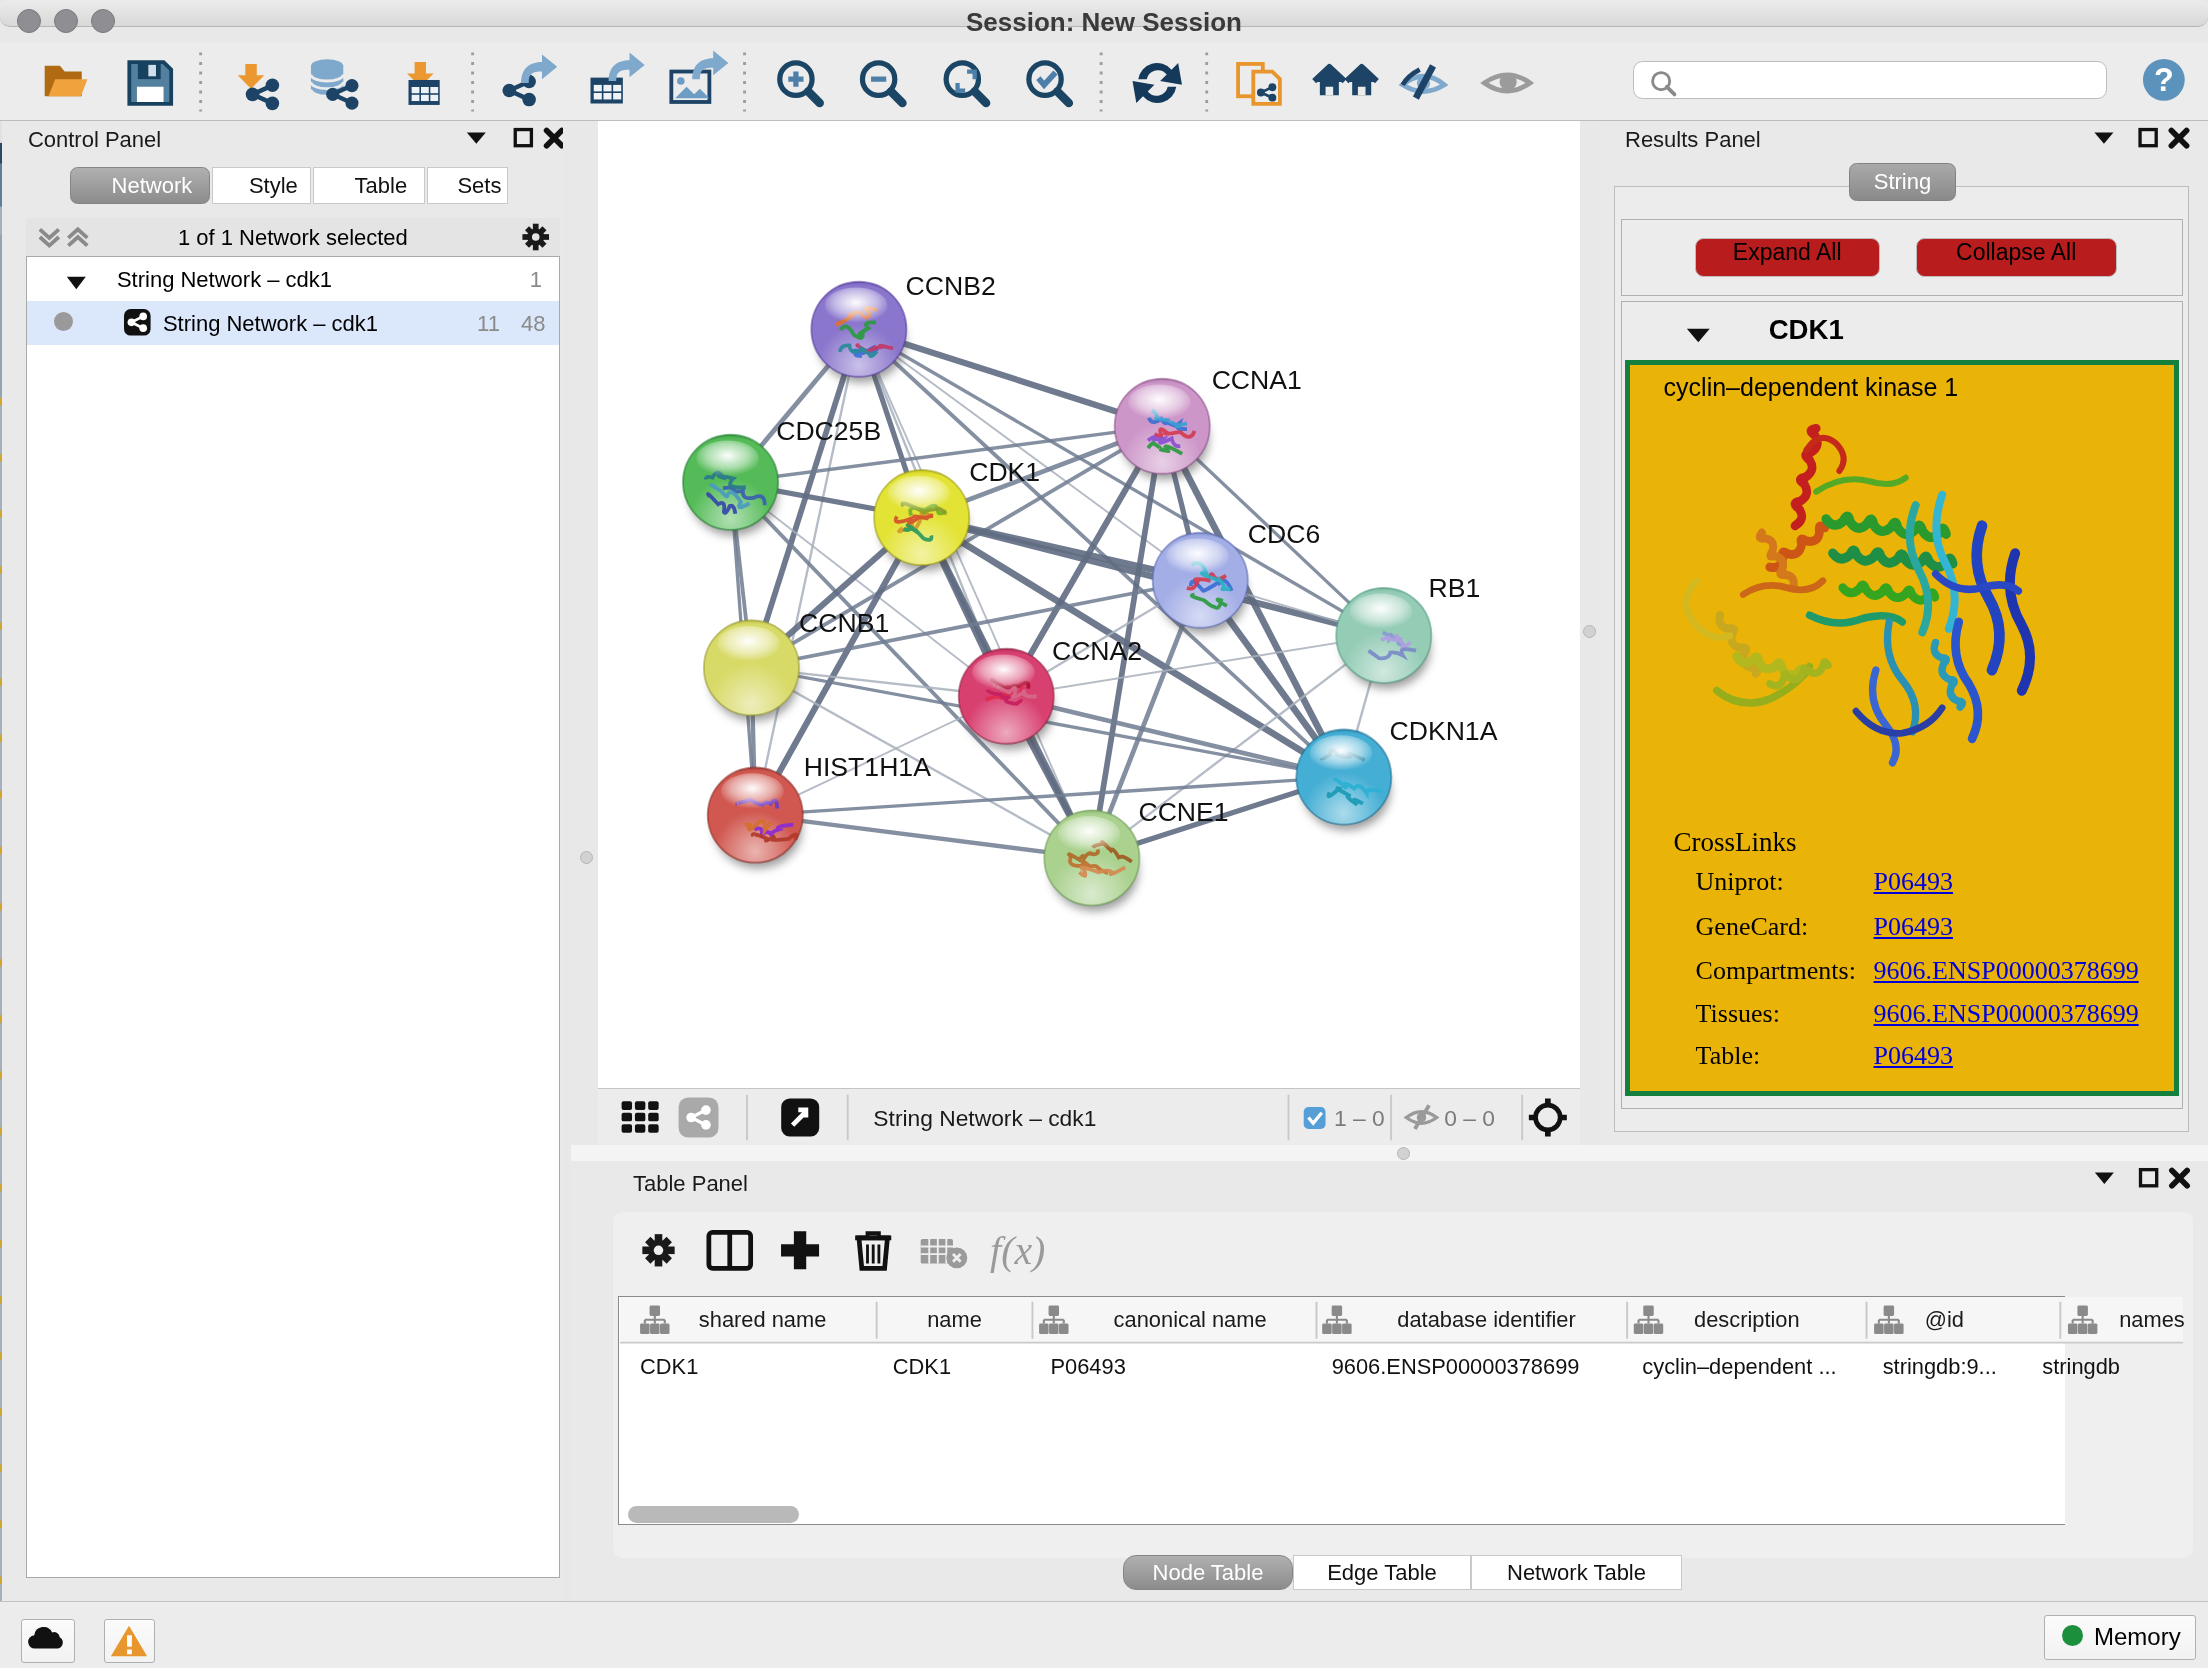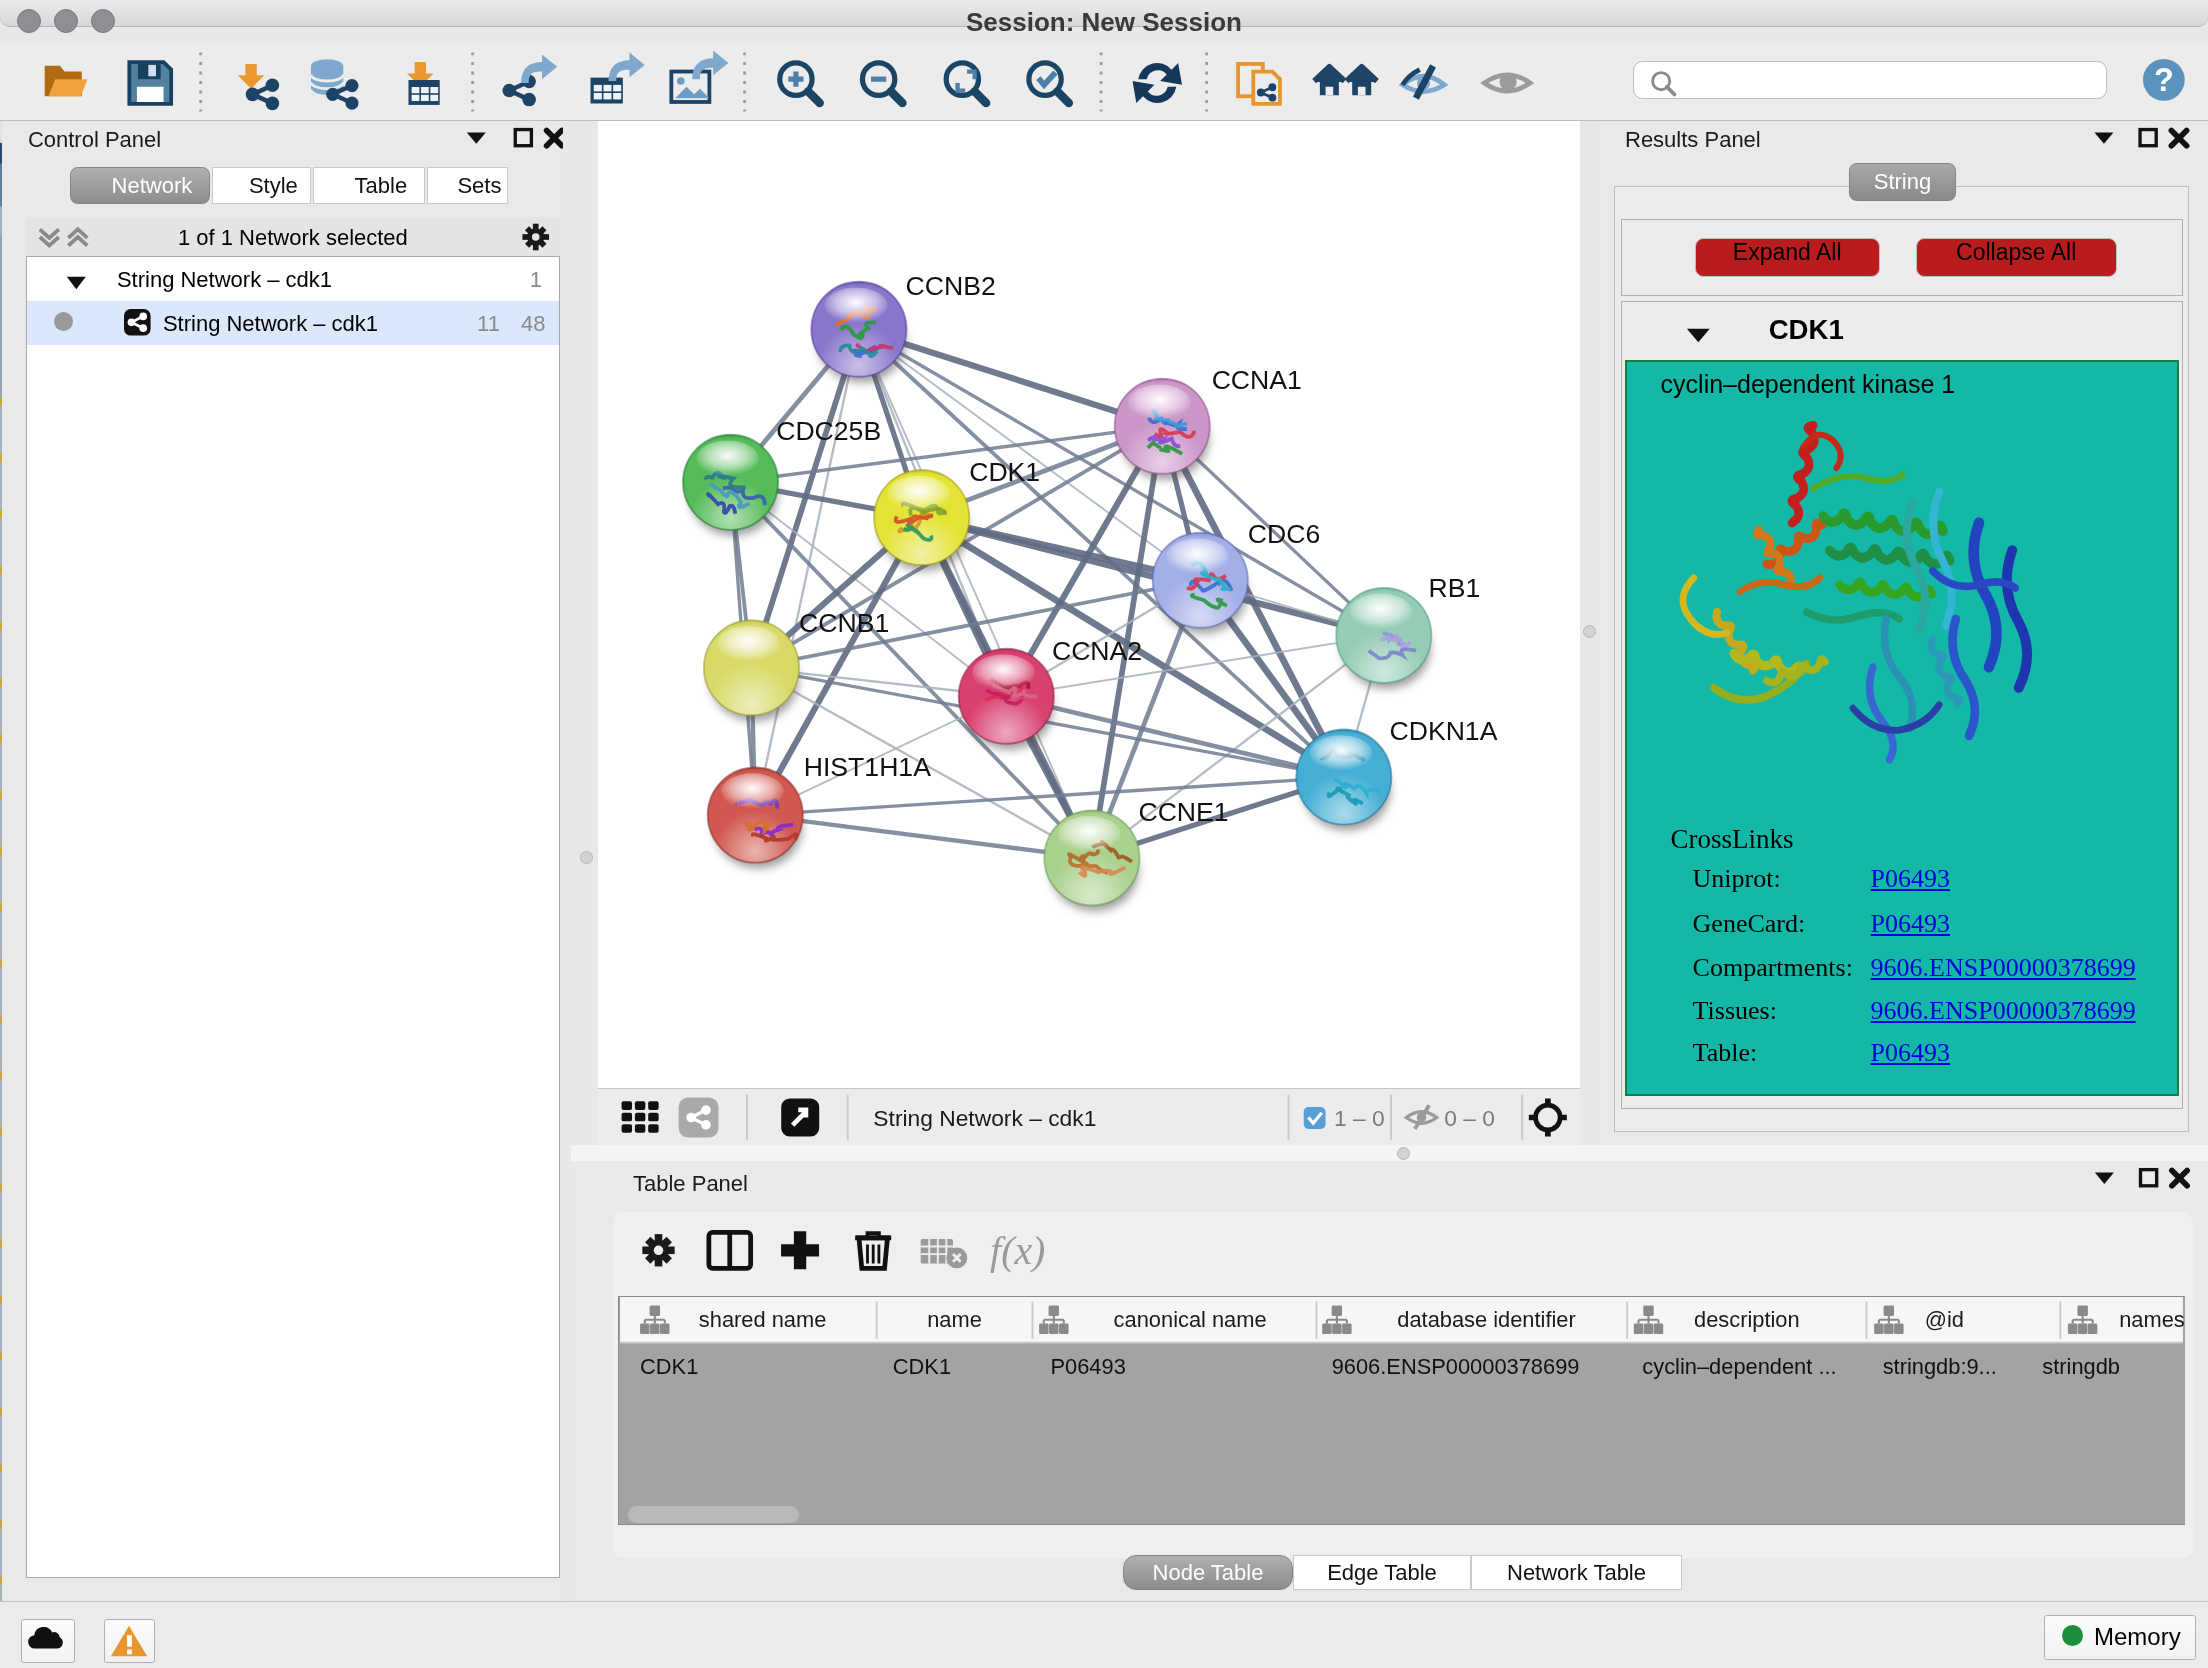--- a/index.html
+++ b/index.html
@@ -47,30 +47,30 @@
   color:#fff; font-size:22px; text-align:center; line-height:36px; }
 #rinner { position:absolute; left:16px; top:65px; width:575px; height:946px;
   background:#ececec; border:1px solid #bdbdbd; }
 #expbox { position:absolute; left:5.7px; top:32px; width:562px; height:77px;
   border:1.9px solid #b0b0b0; }
 .rbtn { position:absolute; top:18px; height:39px; background:#b91c1c;
   border:1px solid #bdbdbd; border-radius:8.6px; font-size:23px; text-align:center; }
 #cdkbox { position:absolute; left:5.7px; top:114px; width:562px; height:808px;
   border:1.9px solid #b0b0b0; }
 #cdkinner { position:absolute; left:2.9px; top:58px; width:554px; height:736px;
-  background:#14b8a6; border:2px solid #15803d; }
+  background:#eab308; border:5px solid #15803d; }
 .serif { font-family:"Liberation Serif", serif; }
 .xlink { color:#0000dd; text-decoration:underline; }
 
 
 #tpanel { left:571px; top:1161px; width:1638px; height:439px; background:#e9e9e9; }
 #tcontainer { position:absolute; left:42px; top:51px; width:1580px; height:346px;
   background:#efefef; border-radius:9.5px; }
-#ttable { position:absolute; left:47px; top:135px; width:1567px; height:229px;
-  background:#a3a3a3; border:1.9px solid #8a8a8a; border-right:none;padding-left:44px; }
+#ttable { position:absolute; left:47px; top:135px; width:1447px; height:229px;
+  background:#ffffff; border:1.9px solid #8a8a8a; border-right:none;padding-left:44px; }
 .ttab { position:absolute; top:394px; height:35px; border:1px solid #c9c9c9; background:#fff;
   font-size:22px; text-align:center; line-height:33px; color:#111; }
 .ttab.tabsel { background:linear-gradient(#b0b0b0,#8c8c8c); color:#fff; border:1px solid #858585; border-radius:13px; }
 
 
 #statusbar { left:0; top:1601px; width:2208px; height:68px; background:#ececec;
   border-top:1px solid #c3c3c3; }
 .sbtn { position:absolute; background:linear-gradient(#fbfbfb,#f2f2f2);
   border:1.9px solid #b0b0b0; border-radius:2.9px; }
 </style>

